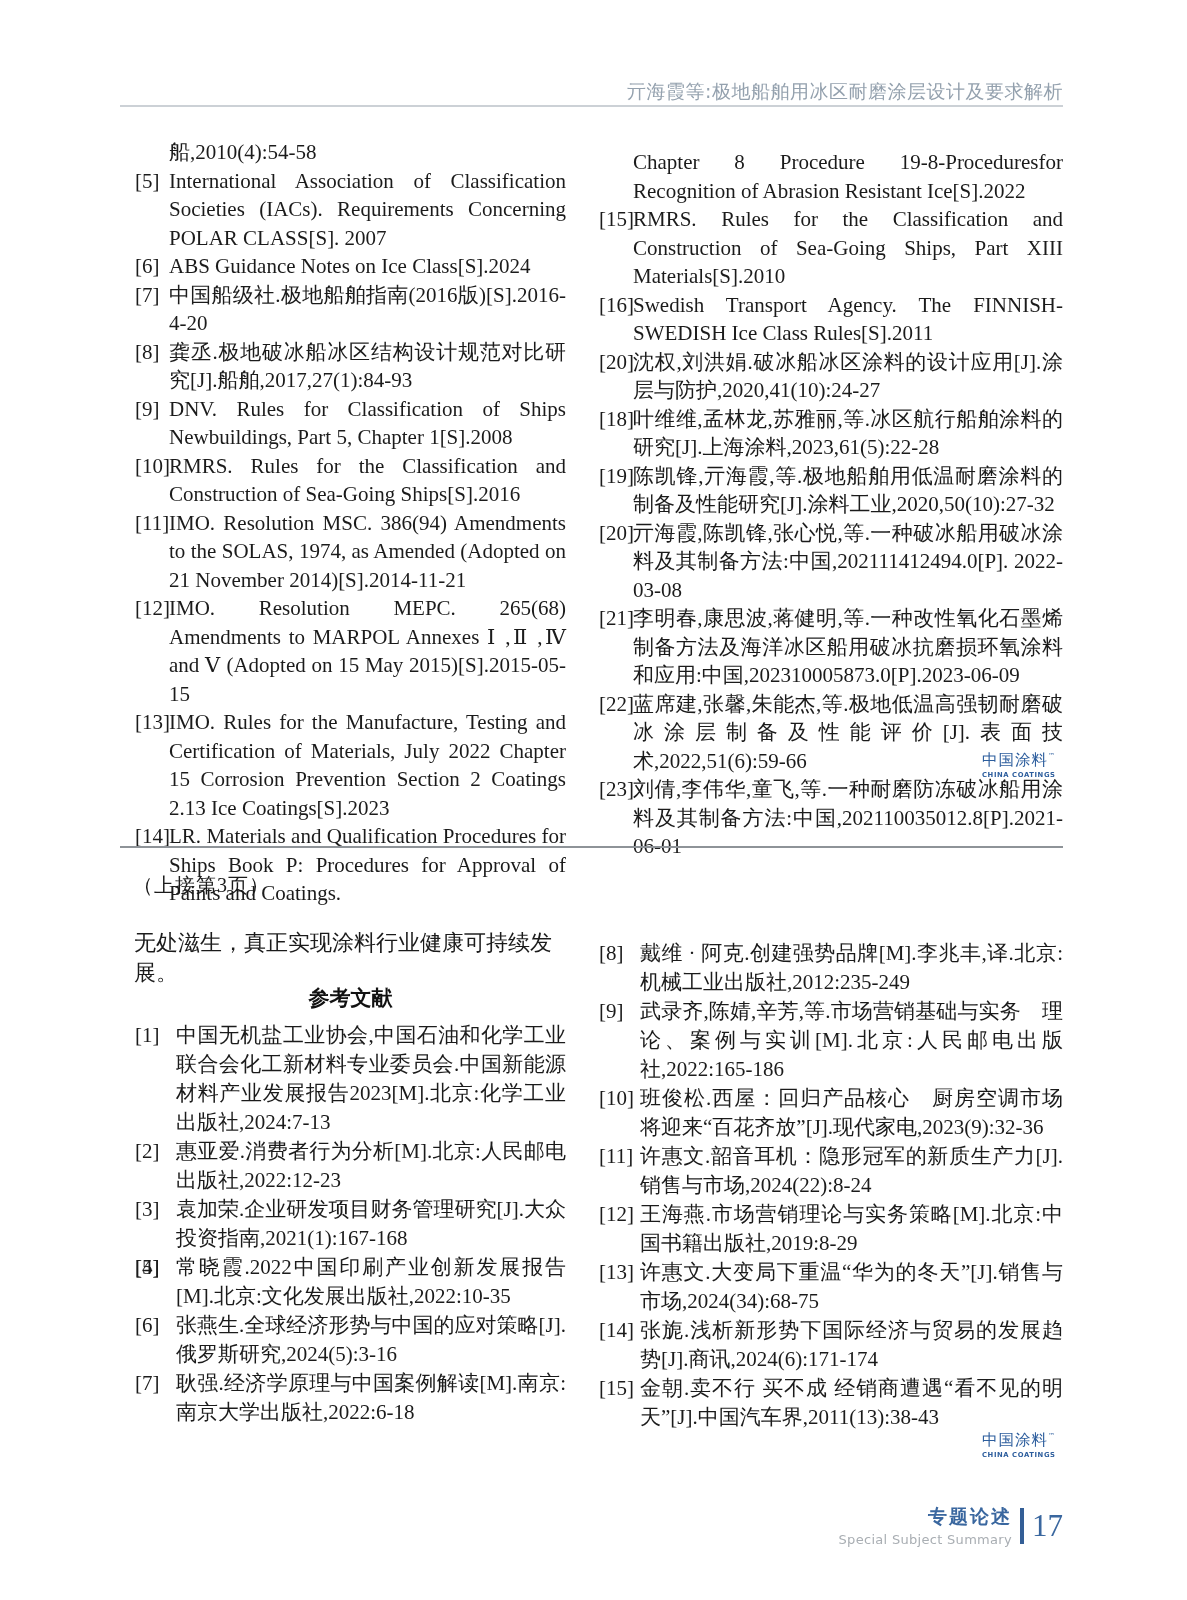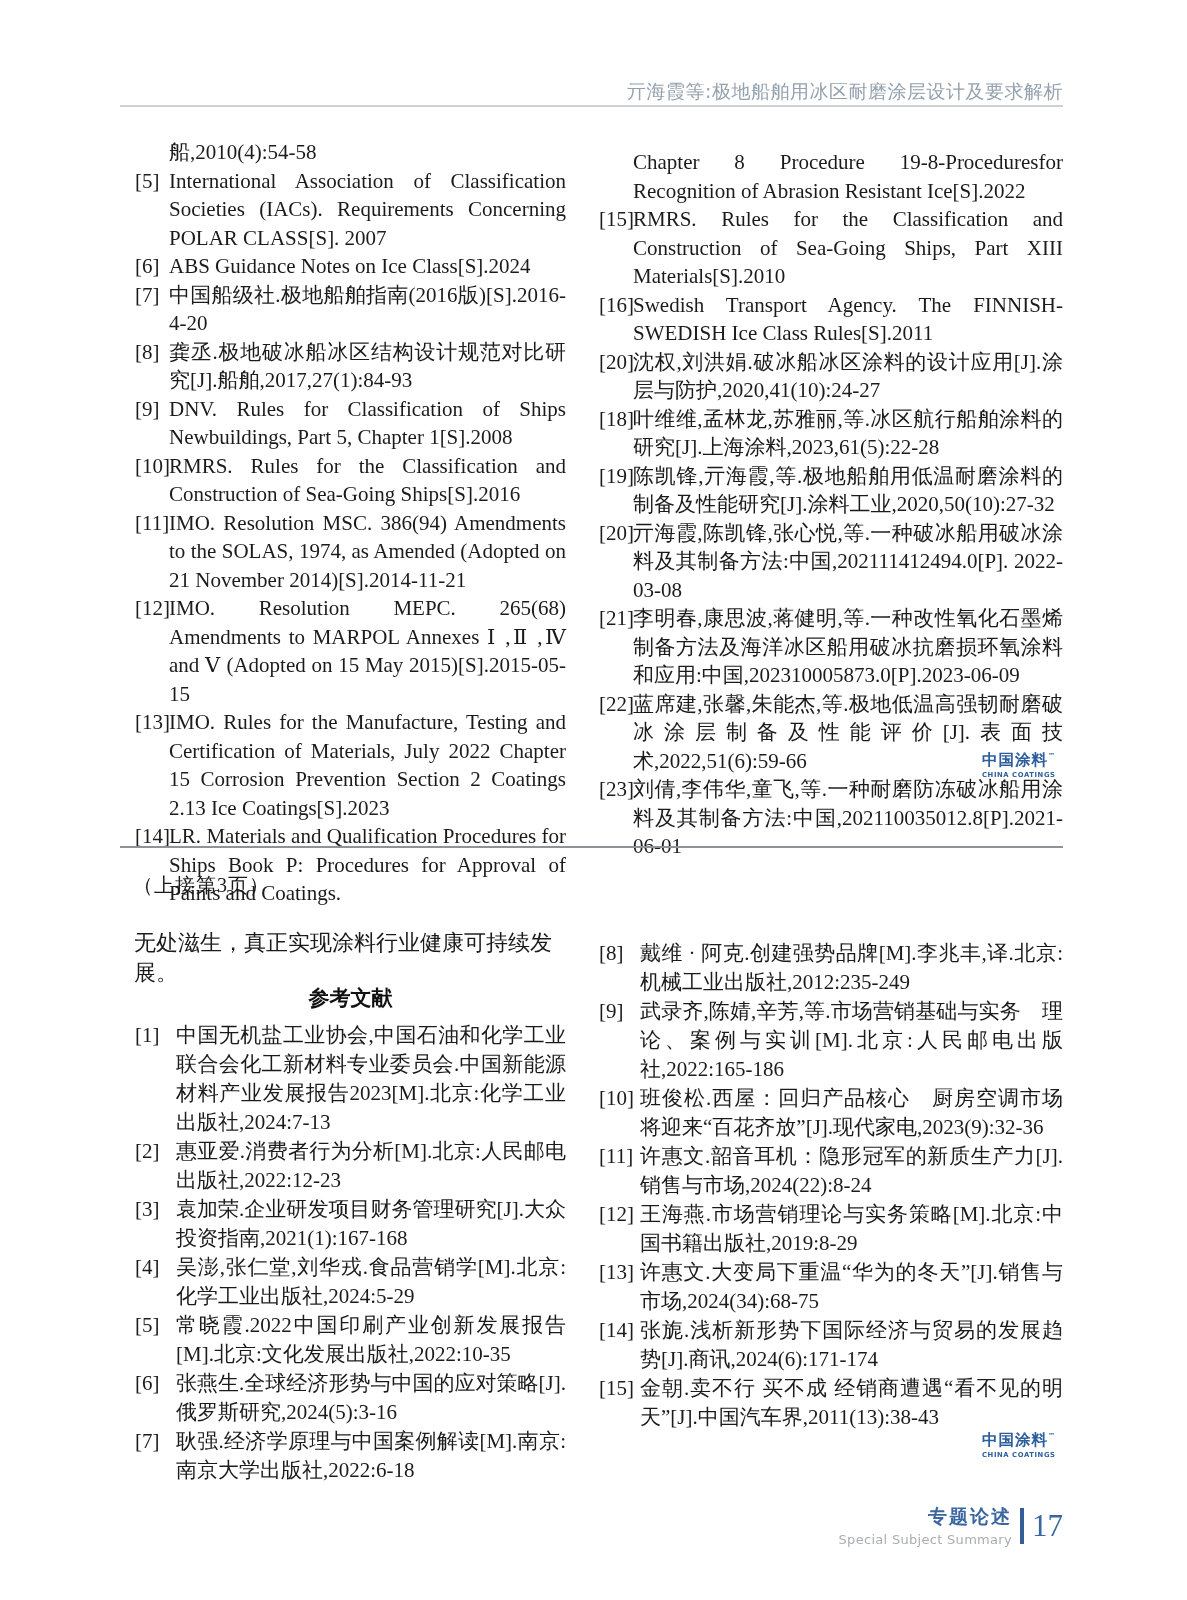--- a/index.html
+++ b/index.html
@@ -36,21 +36,21 @@
   .ref .num{position:absolute;left:0;top:0;}
   .top-left .ref,.top-right .ref{padding-left:34px;}
   
   .logo{
     position:absolute;width:70px;text-align:center;
     font-family:"DejaVu Sans","Liberation Sans",sans-serif;
     color:#2c5d9d;line-height:1;
   }
   .logo-1{top:753px;left:982px;}
   .logo-2{top:1433px;left:982px;}
-  .logo .cn{font-size:15.5px;font-weight:bold;letter-spacing:1px;white-space:nowrap;}
+  .logo .cn{font-size:15.5px;font-weight:normal;letter-spacing:1px;white-space:nowrap;}
   .logo .tm{font-size:7px;vertical-align:top;}
   .logo .en{font-size:6.8px;font-weight:bold;letter-spacing:0.6px;margin-top:3px;white-space:nowrap;}
   
   .mid-rule{
     position:absolute;top:846px;left:120px;width:943px;height:0;
     border-top:2.5px solid #8e9398;
   }
   
   .cont-note{
     position:absolute;top:872px;left:133px;
@@ -209,21 +209,21 @@
 
       <div class="ref">
         <span class="num">[2]</span><span>惠亚爱.消费者行为分析[M].北京:人民邮电出版社,2022:12-23</span>
       </div>
 
       <div class="ref">
         <span class="num">[3]</span><span>袁加荣.企业研发项目财务管理研究[J].大众投资指南,2021(1):167-168</span>
       </div>
 
       <div class="ref">
-        <span class="num">[4]</span><span>吴澎,张仁堂,刘华戎.食品营销学[M].北京:化学工业出版社,2024:5-29</span>
+        <span class="num">[4]</span>
       </div>
 
       <div class="ref">
         <span class="num">[5]</span><span>常晓霞.2022中国印刷产业创新发展报告[M].北京:文化发展出版社,2022:10-35</span>
       </div>
 
       <div class="ref">
         <span class="num">[6]</span><span>张燕生.全球经济形势与中国的应对策略[J].俄罗斯研究,2024(5):3-16</span>
       </div>
 

